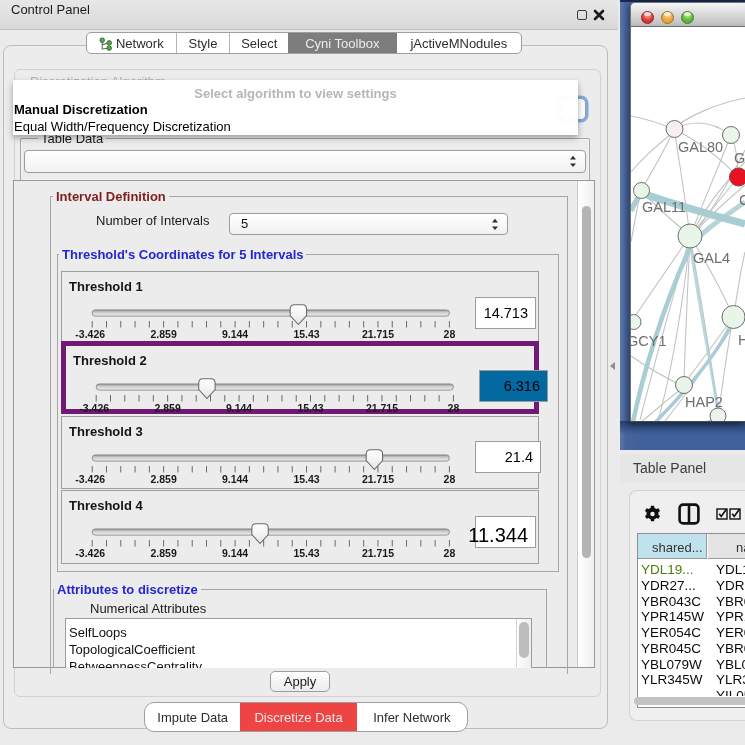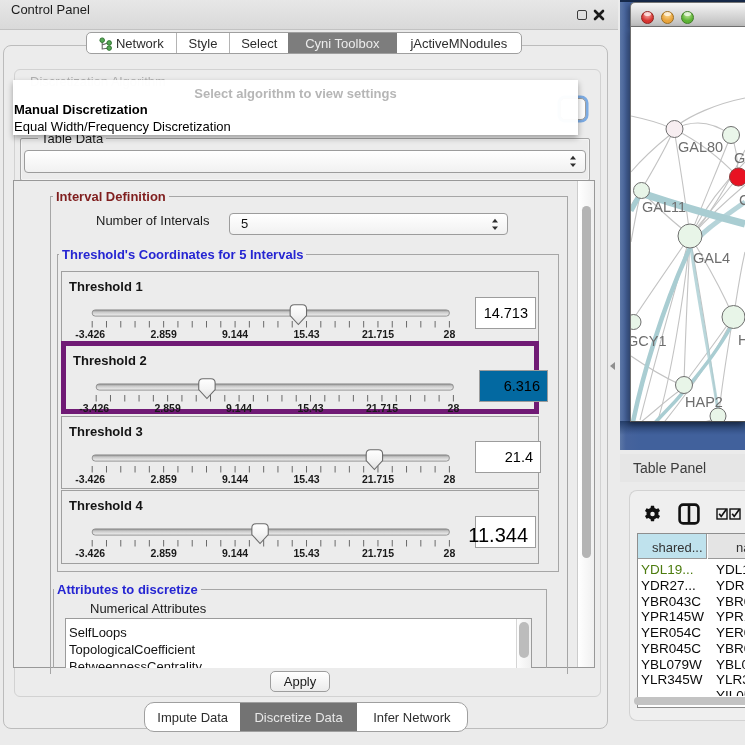--- a/index.html
+++ b/index.html
@@ -271,21 +271,21 @@
 <div class="abs" style="left:54px;top:582px;background:#ececec;padding:0 3px;font-weight:bold;font-size:13px;color:#2525d2;">Attributes to discretize</div>
 <div class="abs b13" style="left:57px;top:601px;padding-left:33px;">Numerical Attributes</div>
 <div class="abs" style="left:65px;top:618px;width:467px;height:50px;background:#ffffff;border:1px solid #9b9b9b;border-bottom:none;overflow:hidden;">
     <div style="position:absolute;left:3px;top:5px;font-size:13px;color:#111;line-height:17px;">SelfLoops<br>TopologicalCoefficient<br>BetweennessCentrality</div>
     <div style="position:absolute;right:0;top:0;width:15px;height:50px;background:linear-gradient(to right,#fdfdfd,#efefef);border-left:1px solid #d5d5d5;"></div>
     <div style="position:absolute;right:2.5px;top:3px;width:10px;height:36px;border-radius:5px;background:#bcbcbc;"></div>
   </div>
 <div class="abs" style="left:270px;top:671px;width:60px;height:21px;background:linear-gradient(#ffffff,#ebebeb);border:1px solid #9d9d9d;border-radius:5px;font-size:13px;color:#1a1a1a;text-align:center;line-height:19px;">Apply</div>
 <div class="abs" style="left:144px;top:702px;width:324px;height:30px;background:#ffffff;border:1px solid #9f9f9f;border-radius:10px;overflow:hidden;display:flex;font-size:13px;color:#2d2d2d;">
     <div style="width:96px;display:flex;align-items:center;justify-content:center;">Impute Data</div>
-    <div style="width:117px;display:flex;align-items:center;justify-content:center;background:#737373;color:#e8e8e8;">Discretize Data</div>
+    <div style="width:117px;display:flex;align-items:center;justify-content:center;background:#ef4444;color:#e8e8e8;">Discretize Data</div>
     <div style="width:111px;display:flex;align-items:center;justify-content:center;">Infer Network</div>
   </div>
 <div class="abs" style="left:610px;top:362px;width:0;height:0;border-top:4px solid transparent;border-bottom:4px solid transparent;border-right:5px solid #8f8f8f;"></div>
 <div class="abs" style="left:620px;top:0;width:125px;height:450px;background:linear-gradient(to right,#5c77a6 0px,#46639c 6px,#41619c 20px);"></div>
 <div class="abs" style="left:620px;top:0;width:125px;height:2px;background:#16294a;"></div>
 <div class="abs" style="left:620px;top:421px;width:125px;height:14px;background:linear-gradient(#253f6b,rgba(65,97,156,0));"></div>
 <div class="abs" style="left:630px;top:2px;width:115px;height:25px;background:linear-gradient(#f5f5f5,#bdbdbd);border:1px solid #757575;border-right:none;border-top-left-radius:5px;box-shadow:-2px 2px 5px rgba(0,0,0,0.35);"></div>
 <div class="abs" style="left:640.5px;top:10.5px;width:13px;height:13px;border-radius:50%;background:radial-gradient(circle at 50% 28%, #f8aaa6 0%, #d63430 60%, #d63430 100%);border:1px solid #8f211d;"></div>
 <div class="abs" style="left:643.5px;top:12px;width:7px;height:3.5px;border-radius:50%;background:rgba(255,255,255,0.66);"></div>
 <div class="abs" style="left:660.5px;top:10.5px;width:13px;height:13px;border-radius:50%;background:radial-gradient(circle at 50% 28%, #fbd98e 0%, #e8a33b 60%, #e8a33b 100%);border:1px solid #9c6d1e;"></div>

